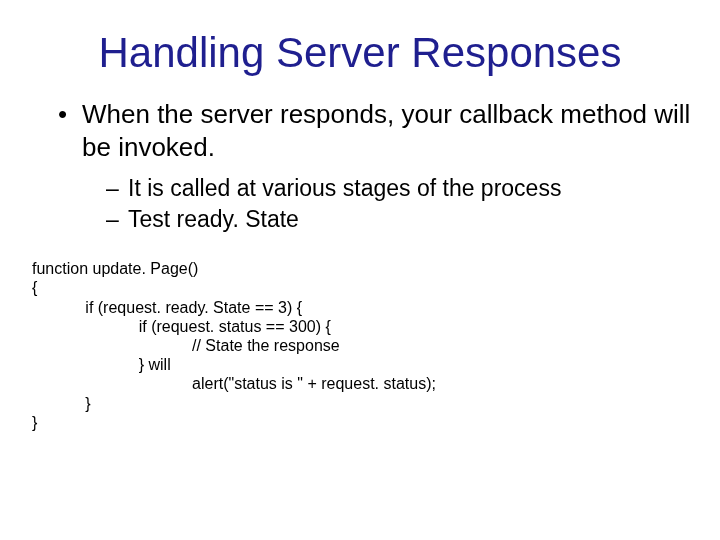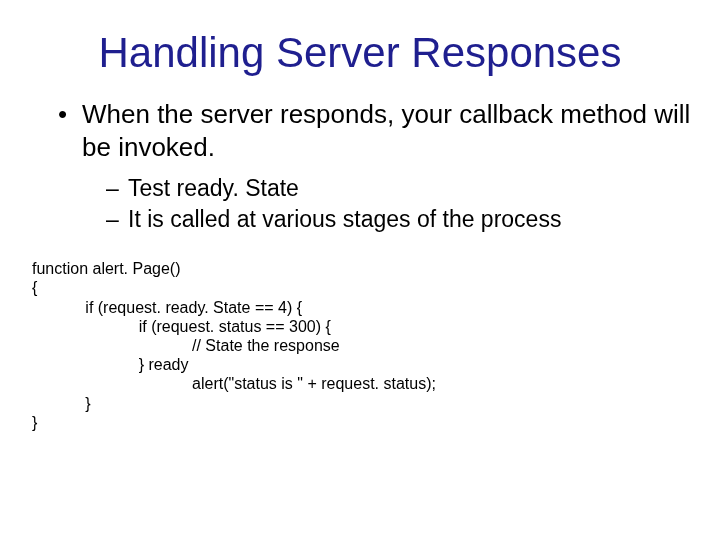--- a/index.html
+++ b/index.html
@@ -77,32 +77,32 @@
 
 <div class="slide">
 
   <h1 class="title">Handling Server Responses</h1>
 
   <ul class="level1">
     <li>
       <span>When the server responds, your callback method will be invoked.</span>
       <ul class="level2">
         <li>
-          <span>Test ready. State</span>
+          <span>It is called at various stages of the process</span>
         </li>
         <li>
-          <span>It is called at various stages of the process</span>
+          <span>Test ready. State</span>
         </li>
       </ul>
     </li>
   </ul>
 
-  <div class="code-block"><span>function alert. Page()</span>
+  <div class="code-block"><span>function update. Page()</span>
 <span>{</span>
-<span>            if (request. ready. State == 4) {</span>
+<span>            if (request. ready. State == 3) {</span>
 <span>                        if (request. status == 300) {</span>
 <span>                                    // State the response</span>
-<span>                        } ready</span>
+<span>                        } will</span>
 <span>                                    alert("status is " + request. status);</span>
 <span>            }</span>
 <span>}</span></div>
 
 </div>
 
 </body></html>

